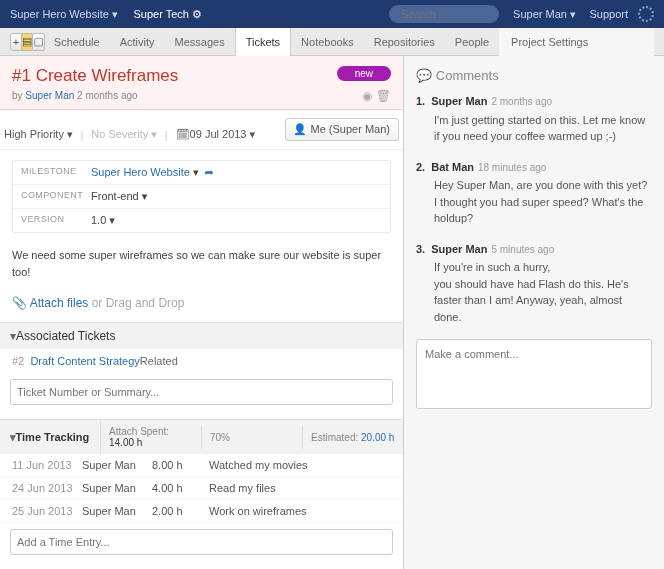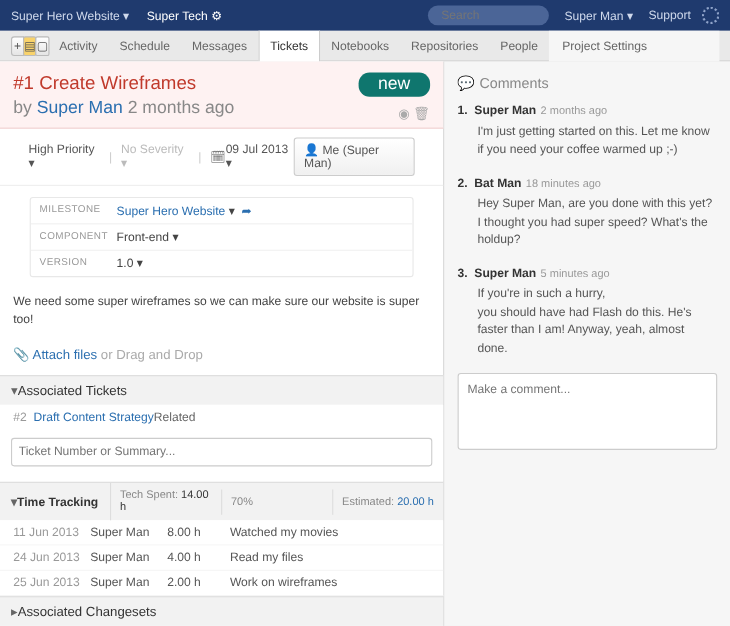--- a/index.html
+++ b/index.html
@@ -21,28 +21,28 @@
 .tb-btn.mid{background:#f9d36b}
 .tab{padding:0 10px;height:28px;display:flex;align-items:center;cursor:pointer;color:#666}
 .tab.active{background:#fff;border-left:1px solid #ccc;border-right:1px solid #ccc;color:#333}
 .tab.right{margin-left:auto}
 .main{display:flex;background:#f6f6f6}
 .left{flex:1;min-width:0;border-right:1px solid #ccc;background:#fff}
 .right{width:260px;padding:8px 12px;background:#f6f6f6}
 .thead{background:#fef2f2;border-bottom:1px solid #f0d0d0;padding:10px 12px 8px;position:relative}
 .title{color:#c0392b;font-size:17px;font-weight:300}
 .title b{color:#c0392b;font-weight:400}
-.badge{position:absolute;right:12px;top:10px;background:#0f766e;color:#fff;border-radius:10px;font-size:16px;padding:2px 18px}
-.by{font-size:16px;color:#888;margin-top:4px}
+.badge{position:absolute;right:12px;top:10px;background:#a21caf;color:#fff;border-radius:10px;font-size:10px;padding:2px 18px}
+.by{font-size:10px;color:#888;margin-top:4px}
 .by a{color:#2b6fb0;text-decoration:none}
 .icons{position:absolute;right:12px;bottom:6px;color:#aaa;font-size:12px}
-.meta{padding:8px 26px;border-bottom:1px solid #eee;display:flex;align-items:center;font-size:11px;color:#555}
+.meta{padding:8px 4px;border-bottom:1px solid #eee;display:flex;align-items:flex-end;font-size:11px;color:#555}
 .meta .sep{color:#ccc;margin:0 8px}
 .meta .me{margin-left:auto;border:1px solid #ccc;border-radius:3px;padding:4px 8px;background:linear-gradient(#fff,#f0f0f0);cursor:pointer}
-.props{border:1px solid #e8e8e8;margin:10px 27px;border-radius:3px}
+.props{border:1px solid #e8e8e8;margin:10px 12px;border-radius:3px}
 .prow{display:flex;padding:5px 8px;border-bottom:1px solid #f0f0f0;font-size:11px}
 .prow:last-child{border-bottom:none}
 .plab{width:70px;color:#999;font-size:9px;letter-spacing:0.4px}
 .pval{color:#444}
 .pval a{color:#2b6fb0;text-decoration:none}
 .desc{padding:4px 12px 10px;color:#444;font-size:11px;line-height:1.5}
 .attach{padding:6px 12px 12px;color:#aaa;font-size:12px}
 .attach a{color:#2b6fb0;text-decoration:none}
 .sect{border-top:1px solid #ddd;background:#f2f2f2;padding:6px 10px;font-size:12px;font-weight:normal;color:#333}
 .sect:before{content:"\25BE ";color:#666}
@@ -81,22 +81,22 @@
   <input placeholder="Search" style="">
   <span class="user">Super Man</span>
   <span class="support">Support</span>
   <span class="loader"></span>
 </div>
 
 <div class="toolbar">
   <span class="tb-btn">+</span>
   <span class="tb-btn mid">▤</span>
   <span class="tb-btn">▢</span>
+  <span class="tab">Schedule</span>
   <span class="tab">Activity</span>
-  <span class="tab">Schedule</span>
   <span class="tab">Messages</span>
   <span class="tab active">Tickets</span>
   <span class="tab">Notebooks</span>
   <span class="tab">Repositories</span>
   <span class="tab">People</span>
   <span class="tab right">Project Settings</span>
 </div>
 
 <div class="main">
   <div class="left">
@@ -137,21 +137,21 @@
 
     <div class="sect">Associated Tickets</div>
     <div class="assoc">
       <div><span style="color:#999">#2</span>&nbsp; <a href="#">Draft Content Strategy</a></div>
       <div>Related</div>
     </div>
     <div style="background:#fff;padding-bottom:4px"><input class="tn-input" placeholder="Ticket Number or Summary..." style=""></div>
 
     <div class="tt-head">
       <div class="tt-title">Time Tracking</div>
-      <div class="seg"><span>Tech Spent:</span> <b>14.00 h</b></div>
+      <div class="seg"><span>Attach Spent:</span> <b>14.00 h</b></div>
       <div class="seg">70%</div>
       <div class="seg" style="text-align:left"><span>Estimated:</span> <span class="est">20.00 h</span></div>
     </div>
     <div id="tt-rows">
         <div class="tt-row">
           <div>11 Jun 2013</div>
           <div>Super Man</div>
           <div>8.00 h</div>
           <div>Watched my movies</div>
         </div>
@@ -161,20 +161,21 @@
           <div>4.00 h</div>
           <div>Read my files</div>
         </div>
         <div class="tt-row">
           <div>25 Jun 2013</div>
           <div>Super Man</div>
           <div>2.00 h</div>
           <div>Work on wireframes</div>
         </div>
       </div>
+    <div style="background:#fff;padding-bottom:4px"><input class="te-input" placeholder="Add a Time Entry..." style=""></div>
 
     <div class="sect collapsed">Associated Changesets</div>
 
   </div>
 
   <div class="right">
     <div class="chead"><span>💬</span> <span>Comments</span></div>
     <div id="comments-list">
         <div class="comment">
           <div class="ch"><span class="num">1.</span><span class="who">Super Man</span><span class="when">2 months ago</span></div>

